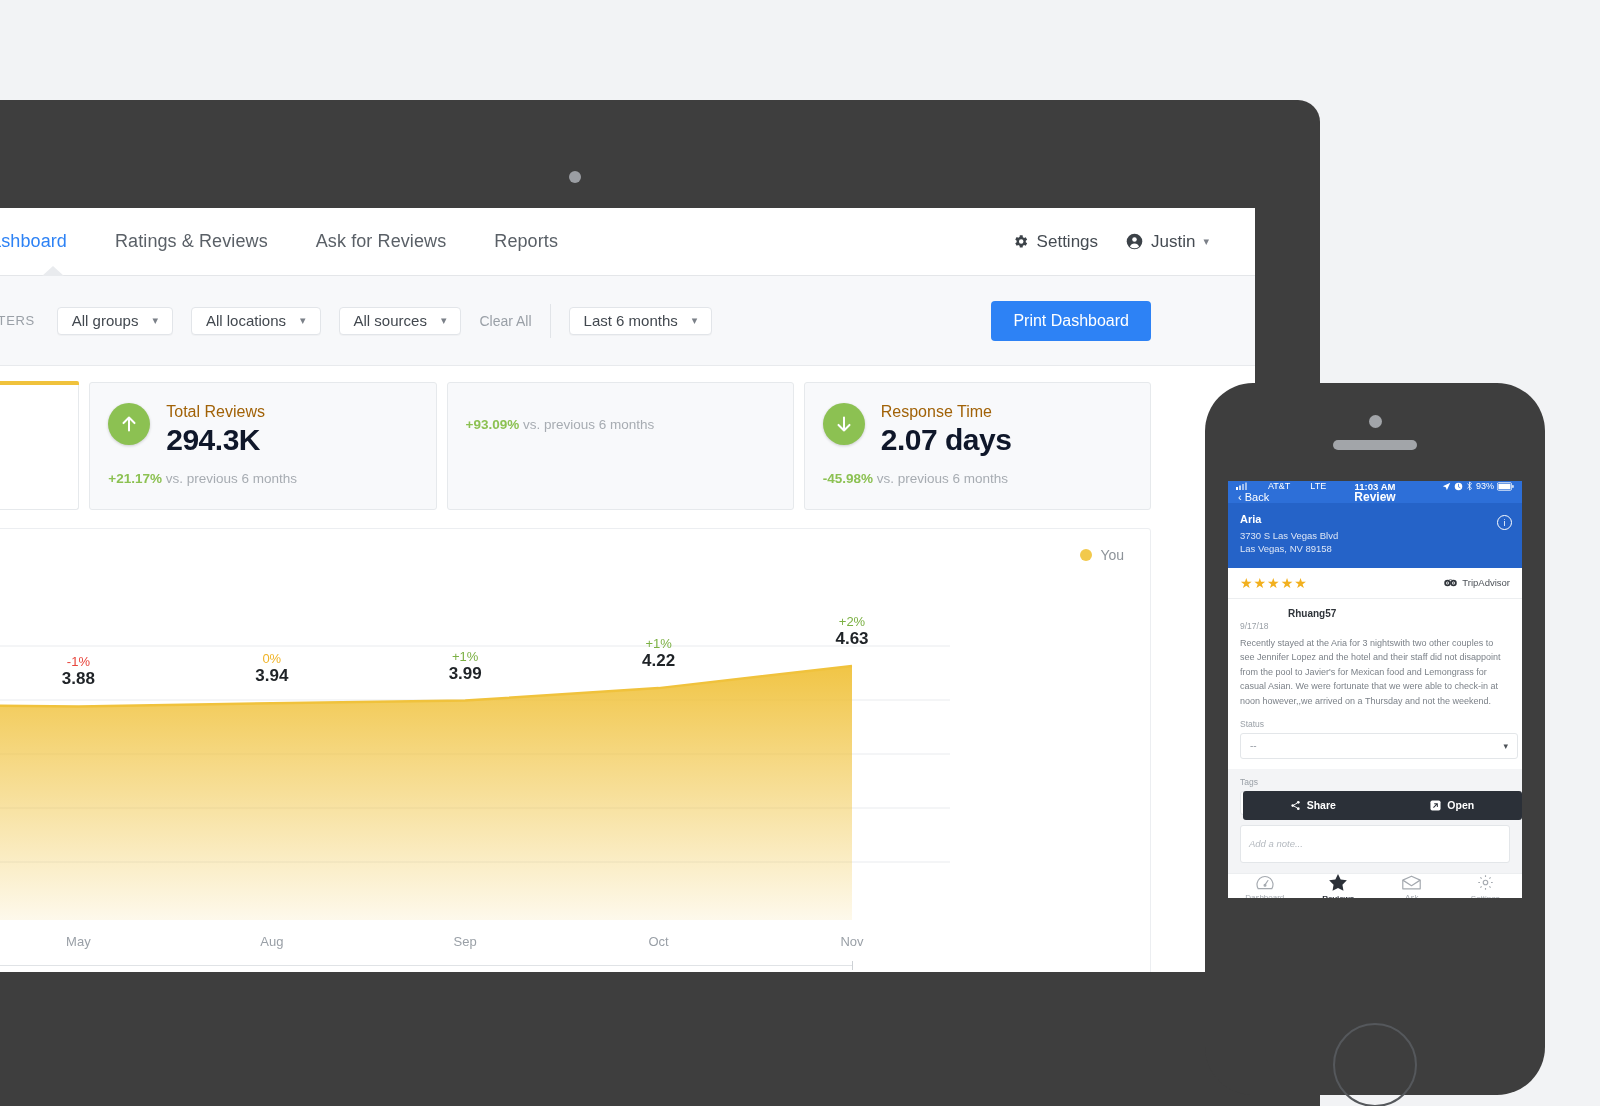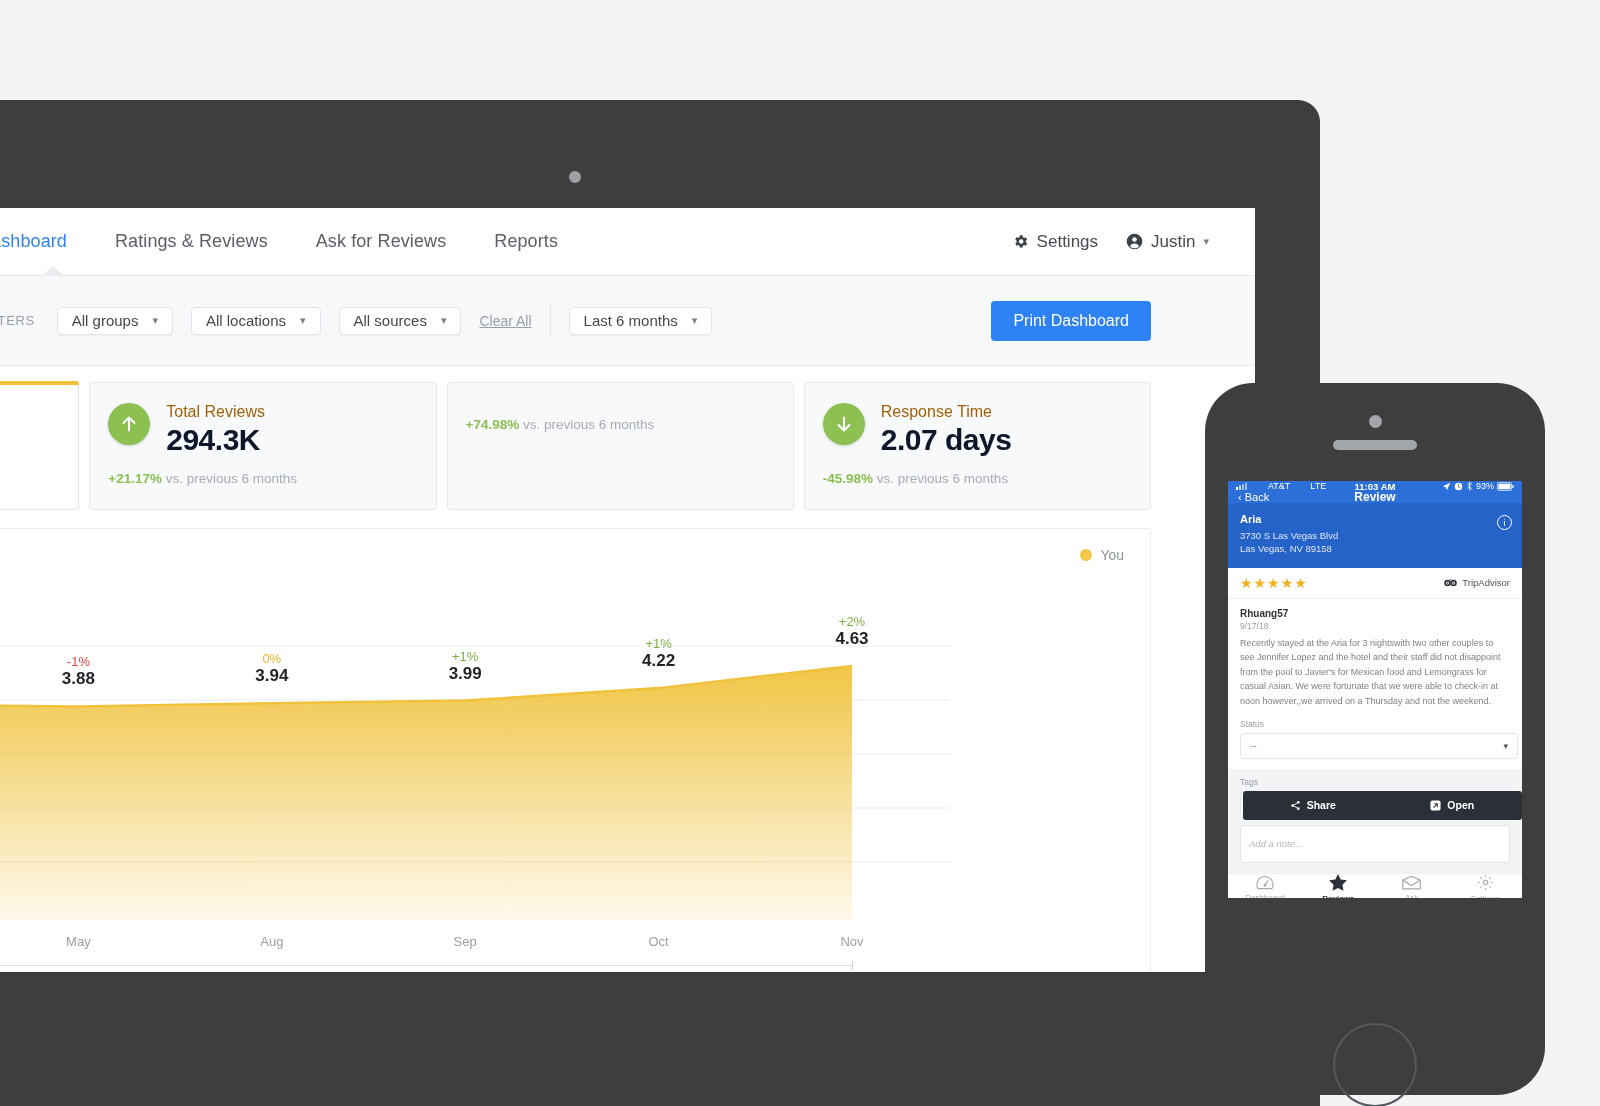--- a/index.html
+++ b/index.html
@@ -68,21 +68,21 @@
     border-bottom:1px solid #e8eaed; position:relative;
   }
   .filters-label { font-size:13px; letter-spacing:.6px; color:#9aa0a7; margin-right:22px;}
   .filter-pill {
     background:#fff; border:1px solid #e2e5e9; border-radius:4px;
     height:28px; display:flex; align-items:center; gap:14px;
     padding:0 14px; margin-right:18px; font-size:15px; color:#42484f;
     cursor:pointer; box-shadow:0 1px 1px rgba(0,0,0,.03);
   }
   .chev { font-size:11px; color:#7b8088; }
-  .clear-all { font-size:14px; color:#9aa0a7; text-decoration:underline; cursor:pointer; margin-right:18px;text-align:center;}
+  .clear-all { font-size:14px; color:#9aa0a7; cursor:pointer; margin-right:18px;text-align:center;}
   .vdiv { width:1px; height:34px; background:#e1e4e8; margin-right:18px;}
   #print-dashboard {
     margin-left:auto; margin-right:104px;
     background:#2d82f5; color:#fff; border:none; border-radius:4px;
     height:40px; padding:0 22px; font-size:16px; cursor:pointer;
     font-family:"Liberation Sans", sans-serif;
   }
 
   
   #kpi-row { display:flex; padding:16px 104px 0 12px; gap:10px; background:#fff;}
@@ -155,21 +155,21 @@
   #loc-info-icon {
     position:absolute; right:10px; top:12px; width:15px; height:15px;
     border:1.3px solid #fff; border-radius:50%; color:#fff; font-size:9px;
     display:flex; align-items:center; justify-content:center; cursor:pointer;
   }
   #rating-row { display:flex; align-items:center; padding:7px 12px; border-bottom:1px solid #eceef0;}
   #stars { color:#f2b01e; font-size:14px; letter-spacing:1px;}
   #source { margin-left:auto; display:flex; align-items:center; gap:5px; font-size:9.5px; color:#4d5258;}
   .owl { width:13px;height:10px;}
   #review-body { padding:9px 12px 6px 12px;}
-  #reviewer { font-size:10px; font-weight:bold; color:#2f343a;}
+  #reviewer { font-size:10px; font-weight:bold; color:#2f343a;margin-left:48px;}
   #review-date { font-size:8.5px; color:#9aa0a7; margin:2px 0 5px 0;}
   #review-text { font-size:9px; line-height:1.62; color:#7c8289;}
   #status-block { padding:4px 4px 10px 12px;}
   .sm-label { font-size:8.5px; color:#9aa0a7; margin-bottom:4px;}
   #status-select {
     border:1px solid #e3e6e9; border-radius:3px; height:26px;
     display:flex; align-items:center; padding:0 9px; font-size:10px; color:#9aa0a7;
     cursor:pointer;
   }
   .sel-chev { margin-left:auto; font-size:9px; color:#4d5258;}
@@ -279,21 +279,21 @@
                 </svg>
             </div>
             <div>
               <div class="kpi-label">Total Reviews</div>
               <div class="kpi-value">294.3K</div>
             </div>
           </div>
           <div class="kpi-delta"><b>+21.17%</b> <span>vs. previous 6 months</span></div>
         </div>
         <div class="kpi-card">
-          <div class="kpi-delta"><b>+74.98%</b> <span>vs. previous 6 months</span></div>
+          <div class="kpi-delta"><b>+93.09%</b> <span>vs. previous 6 months</span></div>
         </div>
         <div class="kpi-card">
           <div class="kpi-inner">
             <div class="kpi-circle">
               <svg width="22" height="22" viewBox="0 0 24 24" fill="none" stroke="#fff" stroke-width="2.2" stroke-linecap="round" stroke-linejoin="round">
                   <path d="M12 5v14M6 13l6 6 6-6"></path>
                 </svg>
             </div>
             <div>
               <div class="kpi-label">Response Time</div>

